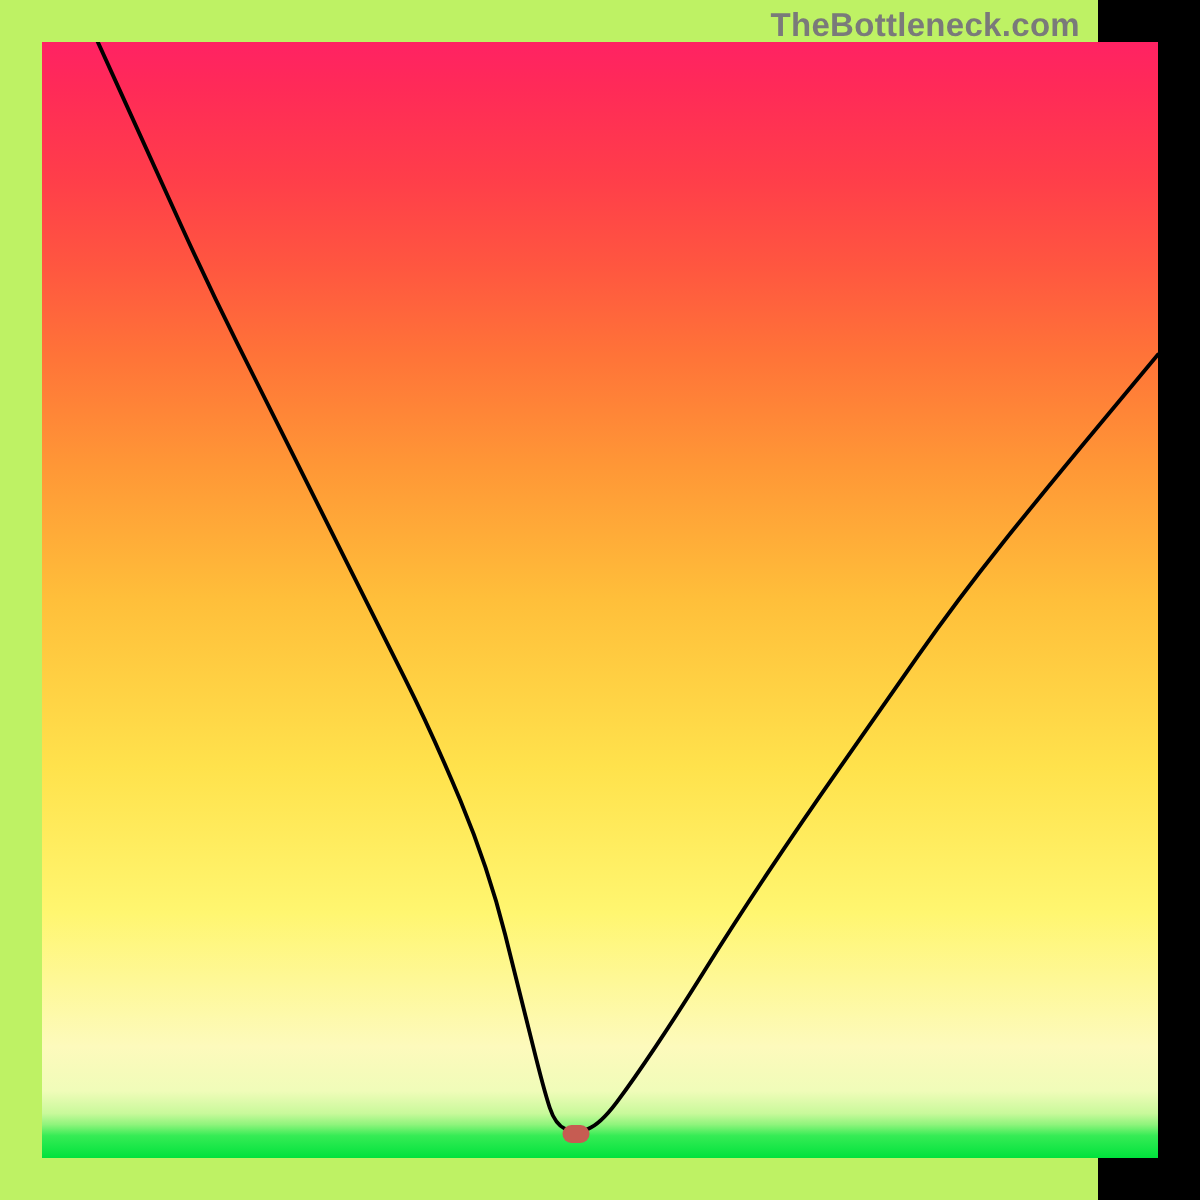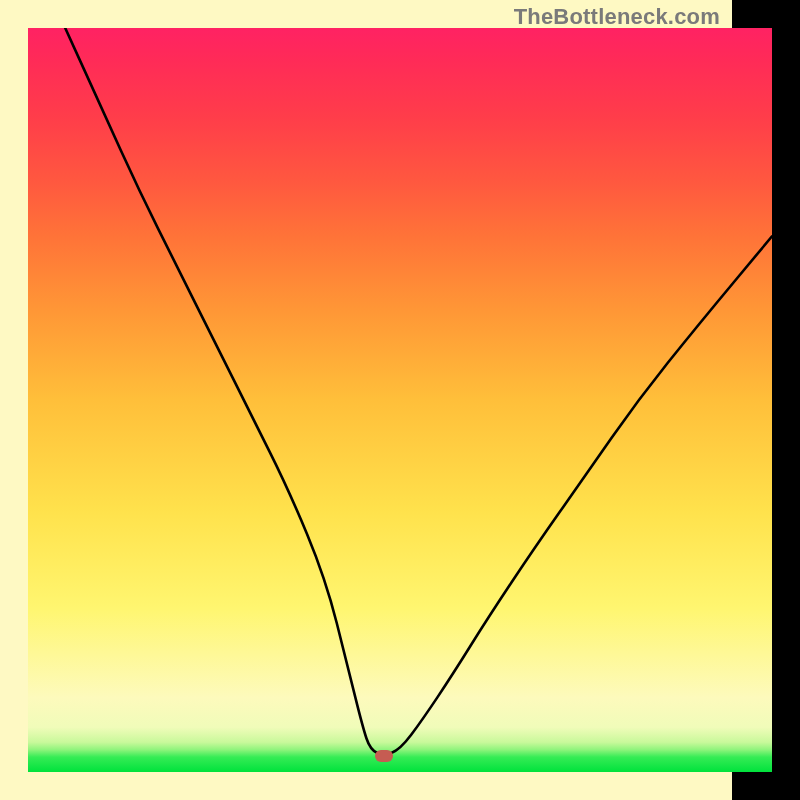--- a/index.html
+++ b/index.html
@@ -7,21 +7,21 @@
     padding: 0;
     width: 800px;
     height: 800px;
     background: #000;
     overflow: hidden;
   }
   .stage {
     position: relative;
     width: 732px;
     height: 800px;
-    background: #fef9c3;
+    background: #bef264;
   }
   .watermark {
     position: absolute;
     top: 4px;
     right: 12px;
     font-family: Arial, Helvetica, sans-serif;
     font-size: 22px;
     font-weight: 600;
     color: #7a7a7a;
     letter-spacing: 0.2px;

